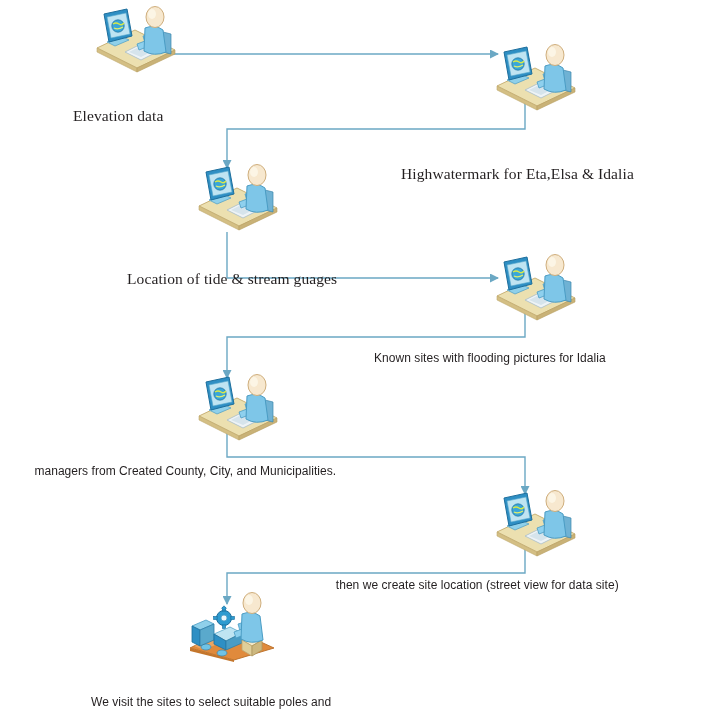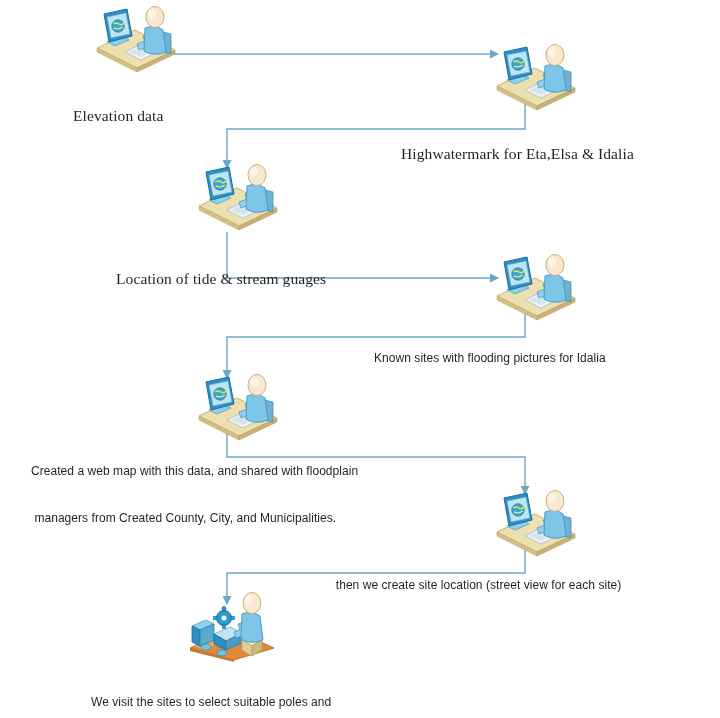--- a/index.html
+++ b/index.html
@@ -129,21 +129,21 @@
         <polygon points="42,50 54,44 64,50 54,55" fill="#d6e4ec" stroke="none"></polygon>
         <polygon points="76,30 84,32 84,52 76,50" fill="#6fb2d4" stroke="#3c87ad" stroke-width="0.7"></polygon>
         <polygon points="56,34 72,30 74,36 58,41" fill="#7ec6e8" stroke="#4a9cc4" stroke-width="0.8"></polygon>
         <polygon points="50,42 66,36 68,42 52,48" fill="#8ed0ee" stroke="#4a9cc4" stroke-width="0.8"></polygon>
         <path d="M58,26 q10,-4 18,2 l3,22 q-12,5 -22,-1 z" fill="#7ec6e8" stroke="#4a9cc4" stroke-width="1"></path>
         <ellipse cx="68" cy="15" rx="9" ry="10.5" fill="#f7e8cf" stroke="#cfae7c" stroke-width="1"></ellipse>
         <ellipse cx="65" cy="12" rx="4" ry="5" fill="#fdf7ea" opacity="0.8"></ellipse>
       </g>
     </svg>
   </div>
-  <div class="label serif" style="left:392px; top:104px;">
+  <div class="label serif" style="left:392px; top:124px;">
     <span class="ln">Highwatermark for Eta,Elsa &amp; Idalia</span>
   </div>
 
   <div class="node" style="left:180px; top:160px;">
     <svg viewBox="0 0 96 72">
       <g>
         <polygon points="10,46 48,28 88,48 50,66" fill="#ece0b0" stroke="#c9b277" stroke-width="1"></polygon>
         <polygon points="10,46 50,66 50,70 10,50" fill="#d4bf84" stroke="#c0a96d" stroke-width="0.6"></polygon>
         <polygon points="88,48 50,66 50,70 88,52" fill="#c9b277" stroke="#b89f62" stroke-width="0.6"></polygon>
         <polygon points="20,40 34,34 42,38 28,44" fill="#8fd0ea" stroke="#4a9cc4" stroke-width="0.7"></polygon>
@@ -156,21 +156,21 @@
         <polygon points="42,50 54,44 64,50 54,55" fill="#d6e4ec" stroke="none"></polygon>
         <polygon points="76,30 84,32 84,52 76,50" fill="#6fb2d4" stroke="#3c87ad" stroke-width="0.7"></polygon>
         <polygon points="56,34 72,30 74,36 58,41" fill="#7ec6e8" stroke="#4a9cc4" stroke-width="0.8"></polygon>
         <polygon points="50,42 66,36 68,42 52,48" fill="#8ed0ee" stroke="#4a9cc4" stroke-width="0.8"></polygon>
         <path d="M58,26 q10,-4 18,2 l3,22 q-12,5 -22,-1 z" fill="#7ec6e8" stroke="#4a9cc4" stroke-width="1"></path>
         <ellipse cx="68" cy="15" rx="9" ry="10.5" fill="#f7e8cf" stroke="#cfae7c" stroke-width="1"></ellipse>
         <ellipse cx="65" cy="12" rx="4" ry="5" fill="#fdf7ea" opacity="0.8"></ellipse>
       </g>
     </svg>
   </div>
-  <div class="label serif" style="left:107px; top:229px;font-family:Liberation Serif, serif;">
+  <div class="label serif" style="left:118px; top:229px;font-family:Liberation Serif, serif;">
     <span class="ln">Location of tide &amp; stream guages</span>
   </div>
 
   <div class="node" style="left:478px; top:250px;">
     <svg viewBox="0 0 96 72">
       <g>
         <polygon points="10,46 48,28 88,48 50,66" fill="#ece0b0" stroke="#c9b277" stroke-width="1"></polygon>
         <polygon points="10,46 50,66 50,70 10,50" fill="#d4bf84" stroke="#c0a96d" stroke-width="0.6"></polygon>
         <polygon points="88,48 50,66 50,70 88,52" fill="#c9b277" stroke="#b89f62" stroke-width="0.6"></polygon>
         <polygon points="20,40 34,34 42,38 28,44" fill="#8fd0ea" stroke="#4a9cc4" stroke-width="0.7"></polygon>
@@ -211,21 +211,20 @@
         <polygon points="76,30 84,32 84,52 76,50" fill="#6fb2d4" stroke="#3c87ad" stroke-width="0.7"></polygon>
         <polygon points="56,34 72,30 74,36 58,41" fill="#7ec6e8" stroke="#4a9cc4" stroke-width="0.8"></polygon>
         <polygon points="50,42 66,36 68,42 52,48" fill="#8ed0ee" stroke="#4a9cc4" stroke-width="0.8"></polygon>
         <path d="M58,26 q10,-4 18,2 l3,22 q-12,5 -22,-1 z" fill="#7ec6e8" stroke="#4a9cc4" stroke-width="1"></path>
         <ellipse cx="68" cy="15" rx="9" ry="10.5" fill="#f7e8cf" stroke="#cfae7c" stroke-width="1"></ellipse>
         <ellipse cx="65" cy="12" rx="4" ry="5" fill="#fdf7ea" opacity="0.8"></ellipse>
       </g>
     </svg>
   </div>
   <div class="label sans" style="left:22px; top:433px;">
-    <span class="ln">Created a web map with this data, and shared with floodplain</span>
     <span class="ln"> managers from Created County, City, and Municipalities.</span>
   </div>
 
   <div class="node" style="left:478px; top:486px;">
     <svg viewBox="0 0 96 72">
       <g>
         <polygon points="10,46 48,28 88,48 50,66" fill="#ece0b0" stroke="#c9b277" stroke-width="1"></polygon>
         <polygon points="10,46 50,66 50,70 10,50" fill="#d4bf84" stroke="#c0a96d" stroke-width="0.6"></polygon>
         <polygon points="88,48 50,66 50,70 88,52" fill="#c9b277" stroke="#b89f62" stroke-width="0.6"></polygon>
         <polygon points="20,40 34,34 42,38 28,44" fill="#8fd0ea" stroke="#4a9cc4" stroke-width="0.7"></polygon>
@@ -239,21 +238,21 @@
         <polygon points="76,30 84,32 84,52 76,50" fill="#6fb2d4" stroke="#3c87ad" stroke-width="0.7"></polygon>
         <polygon points="56,34 72,30 74,36 58,41" fill="#7ec6e8" stroke="#4a9cc4" stroke-width="0.8"></polygon>
         <polygon points="50,42 66,36 68,42 52,48" fill="#8ed0ee" stroke="#4a9cc4" stroke-width="0.8"></polygon>
         <path d="M58,26 q10,-4 18,2 l3,22 q-12,5 -22,-1 z" fill="#7ec6e8" stroke="#4a9cc4" stroke-width="1"></path>
         <ellipse cx="68" cy="15" rx="9" ry="10.5" fill="#f7e8cf" stroke="#cfae7c" stroke-width="1"></ellipse>
         <ellipse cx="65" cy="12" rx="4" ry="5" fill="#fdf7ea" opacity="0.8"></ellipse>
       </g>
     </svg>
   </div>
   <div class="label sans" style="left:320px; top:547px;">
-    <span class="ln">  then we create site location (street view for each site)</span>
+    <span class="ln">  then we create site location (street view for data site)</span>
   </div>
 
   <div class="node" style="left:175px; top:590px;">
     <svg viewBox="0 0 96 72">
       <g>
 
         <polygon points="6,58 46,38 90,58 50,70" fill="#e08a3c" stroke="#b96d26" stroke-width="0.9"></polygon>
         <polygon points="6,58 50,70 50,72 6,61" fill="#c4762c" stroke="none"></polygon>
         <polygon points="10,56 46,40 56,44 20,60" fill="#f0b072" stroke="none" opacity="0.7"></polygon>
 

